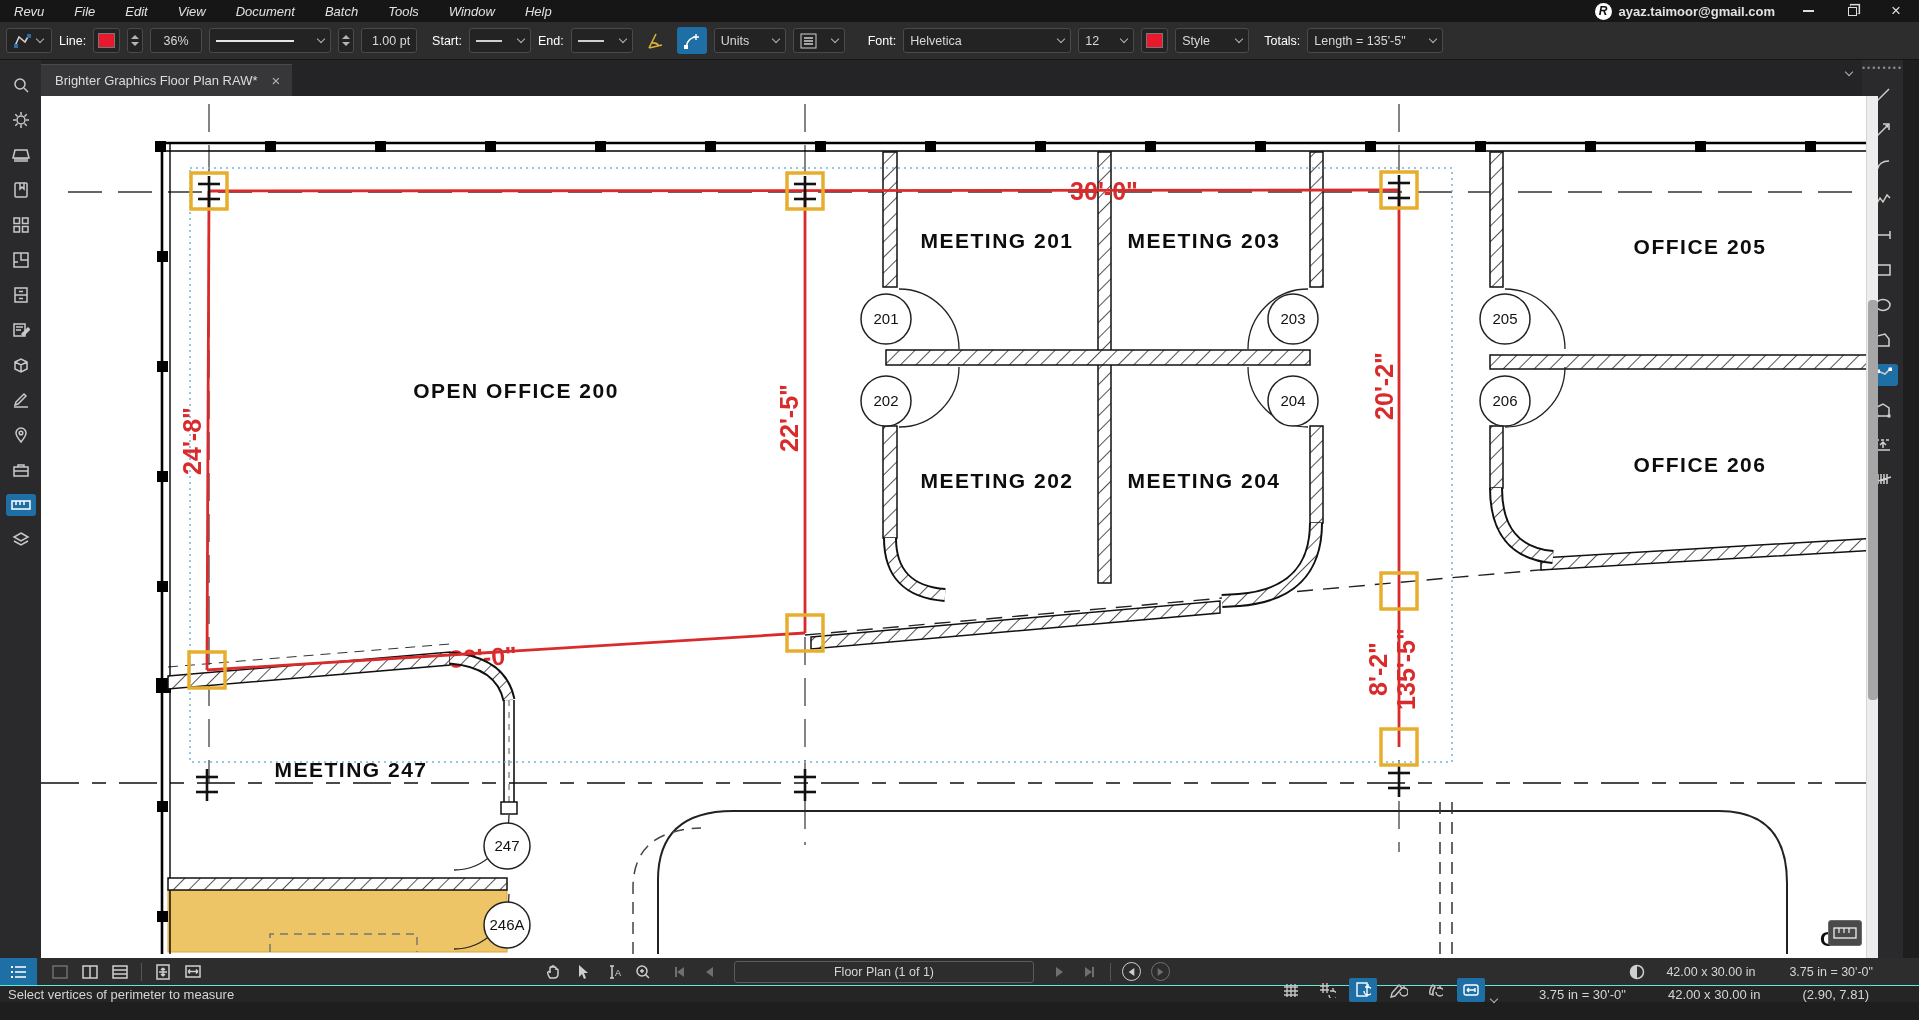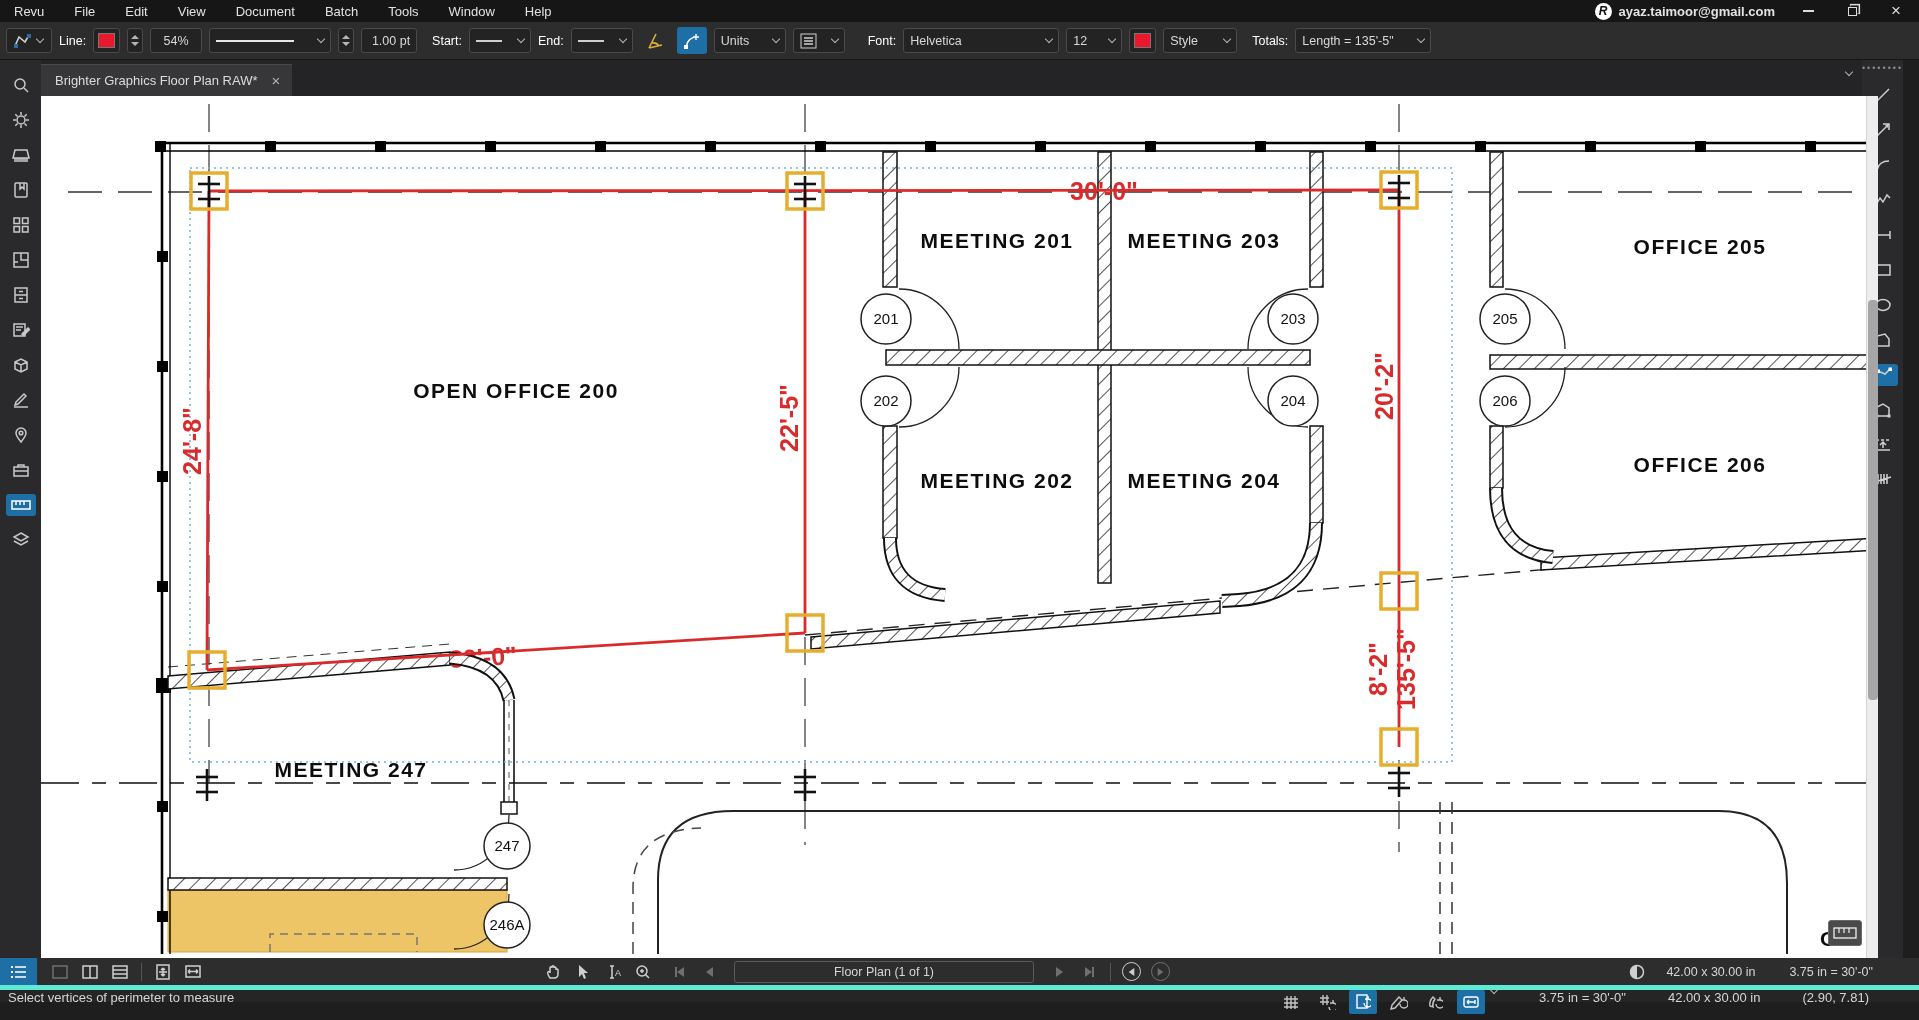--- a/index.html
+++ b/index.html
@@ -3,21 +3,21 @@
 <meta charset="utf-8">
 <style>
   * { margin:0; padding:0; box-sizing:border-box; }
   html,body { width:1919px; height:1020px; overflow:hidden; background:#1e1e1e;
     font-family:"Liberation Sans", sans-serif; }
   .row { display:flex; align-items:center; }
 
   
   #menubar { height:22px; background:#161616; color:#e2e2e2; font-size:13px;
     display:flex; align-items:center; justify-content:space-between; padding:0 8px 0 14px; }
-  #menubar .menus { display:flex; gap:30px; }
+  #menubar .menus { display:flex; gap:30px;font-style:italic; }
   #menubar .menus span { cursor:default; }
   #menubar .right { display:flex; align-items:center; gap:18px; }
   .logo { width:17px; height:17px; border-radius:50%; background:#fff; color:#111;
     font-weight:bold; font-style:italic; font-size:12px; display:flex; align-items:center; justify-content:center; }
   .winbtn { width:30px; height:18px; display:flex; align-items:center; justify-content:center; color:#ddd; font-size:14px; }
   .minbar { width:11px; height:2px; background:#ddd; }
   .maxsq { width:9px; height:9px; border:1.4px solid #ddd; box-shadow:2px -2px 0 -0.4px #161616, 2.5px -2.5px 0 0.6px #ddd; }
 
   
   #toolbar { height:38px; background:#2d2d2d; border-bottom:1px solid #151515;
@@ -71,22 +71,22 @@
   .tri.r { border-top:5px solid transparent; border-bottom:5px solid transparent; border-left:7px solid #6f6f6f; }
   .tri.l { border-top:5px solid transparent; border-bottom:5px solid transparent; border-right:7px solid #6f6f6f; }
   .endbar { width:2px; height:10px; background:#6f6f6f; }
   #pagefield { width:300px; height:22px; border:1px solid #5a5a5a; border-radius:3px; display:flex;
     align-items:center; justify-content:center; margin:0 10px; }
   .circbtn { width:19px; height:19px; border:1.5px solid #cfcfcf; border-radius:50%; display:flex;
     align-items:center; justify-content:center; margin:0 5px; }
   .circbtn.dim { border-color:#6f6f6f; }
 
   
-  #statusbar { height:17px; background:#252526; border-top:5px solid #5eead4; display:flex;
-    align-items:flex-start; color:#d5d5d5; font-size:13px; padding:0 50px 0 8px; }
+  #statusbar { height:17px; background:#252526; border-top:1px solid #5eead4; display:flex;
+    align-items:flex-end; color:#d5d5d5; font-size:13px; padding:0 50px 0 8px; }
   #statusbar .grow { flex:1; }
   .sbico { width:28px; height:24px; display:flex; align-items:center; justify-content:center; border-radius:2px; flex:none; margin:0 4px; }
   .sbico svg { stroke:#c5c5c5; fill:none; stroke-width:1.4; }
   .sbico.active { background:#1d6fa5; }
   .sbico.active svg { stroke:#fff; }
   .sbtext { margin-left:42px; white-space:pre; }
 
   svg text { font-family:"Liberation Sans", sans-serif; }
   .rlbl { font-weight:bold; font-size:21px; letter-spacing:1.5px; fill:#0d0d0d; text-anchor:middle; }
   .dtag { font-size:15px; fill:#111; text-anchor:middle; }
@@ -135,21 +135,21 @@
   </div>
   <span class="lbl">Line:</span>
   <div class="fld" style="padding:0 4px;">
       <div class="swatch"></div>
     </div>
   <div class="spin">
       <div class="tri-u"></div>
       <div class="tri-d"></div>
     </div>
   <div class="fld" style="width:52px; justify-content:center;">
-      <span>54%</span>
+      <span>36%</span>
     </div>
   <div class="fld" style="width:122px; justify-content:space-between;">
       <div class="linepv"></div>
       <div class="chev"></div>
     </div>
   <div class="spin">
       <div class="tri-u"></div>
       <div class="tri-d"></div>
     </div>
   <div class="fld" style="width:56px; justify-content:flex-end;">
@@ -182,21 +182,21 @@
       <div class="chev"></div>
     </div>
   <div class="fld" style="width:52px; justify-content:space-between;">
     <svg width="18" height="16">
       <rect x="1" y="1" width="15" height="14" stroke="#cfcfcf" fill="none"></rect>
       <path d="M4,5 h9 M4,8 h9 M4,11 h9" stroke="#cfcfcf" stroke-width="1.4"></path>
     </svg>
       <div class="chev"></div>
   </div>
   <span class="lbl" style="margin-left:16px;">Font:</span>
-  <div class="fld" style="width:156px; justify-content:space-between;">
+  <div class="fld" style="width:168px; justify-content:space-between;">
       <span>Helvetica</span>
       <div class="chev"></div>
     </div>
   <div class="fld" style="width:56px; justify-content:space-between;">
       <span>12</span>
       <div class="chev"></div>
     </div>
   <div class="fld" style="padding:0 4px;">
       <div class="swatch"></div>
     </div>

